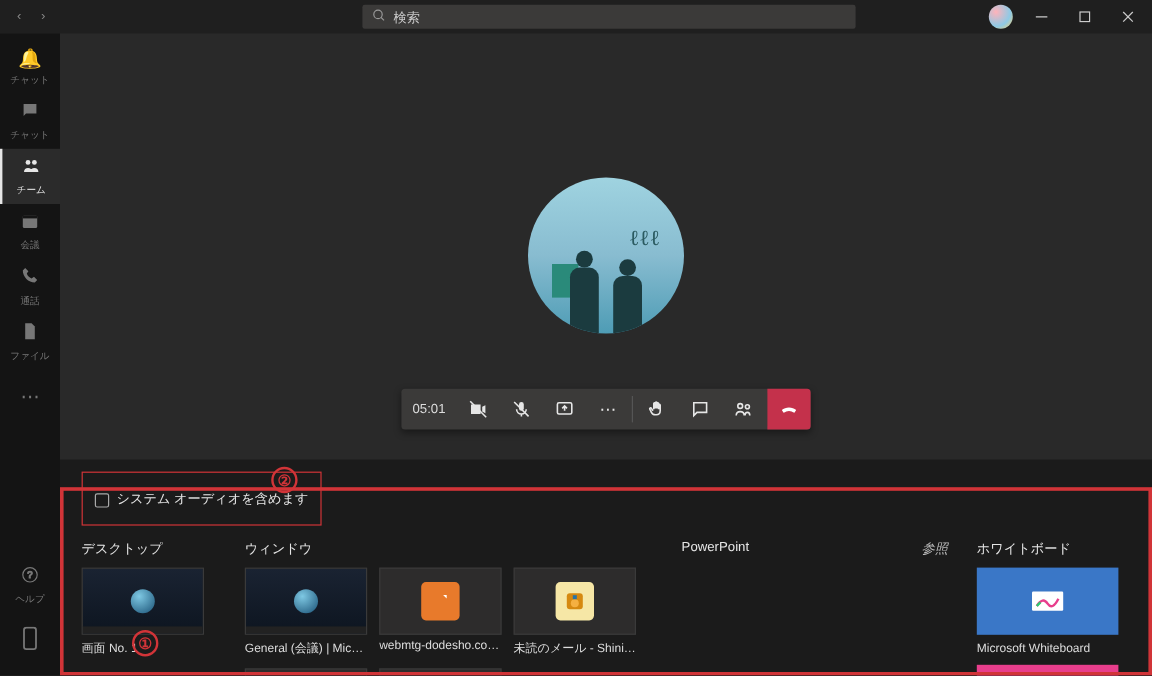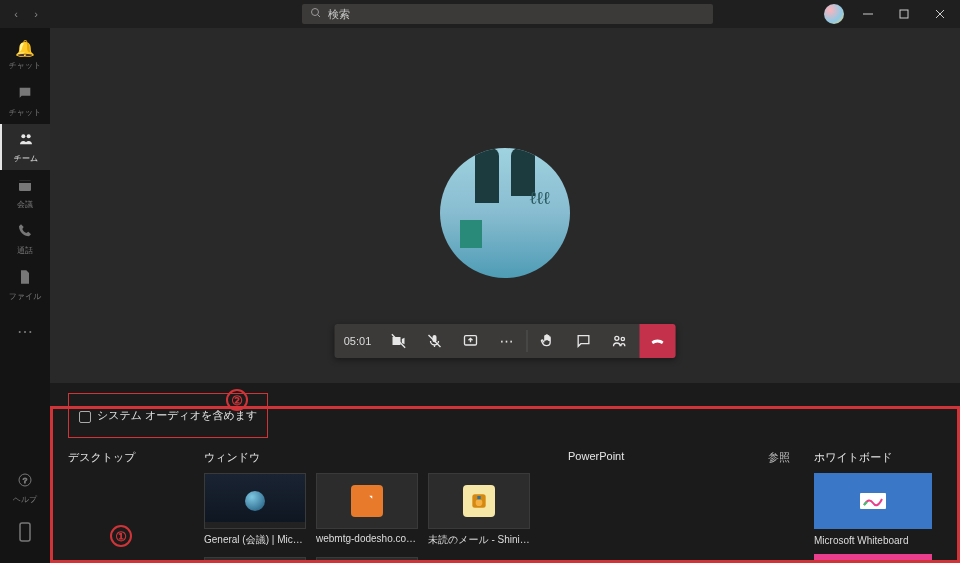--- a/index.html
+++ b/index.html
@@ -63,21 +63,21 @@
   .video-area {
     height: 370px;
     display: flex; align-items: center; justify-content: center;
     position: relative;
     background: #292929;
   }
   .avatar-big {
     width: 130px; height: 130px; border-radius: 50%;
     background: linear-gradient(180deg, #9fd3e0 0%, #88bcd0 50%, #4e9cb5 100%);
     position: relative; overflow: hidden;
-    display:flex; align-items: flex-start; justify-content: center; font-weight: bold;
+    display:flex; align-items: flex-end; justify-content: center;
   }
   .person { width: 24px; height: 55px; background: #1b3b3f; border-radius: 8px 8px 0 0; margin: 0 6px; position: relative; }
   .person::before { content:""; position:absolute; top:-14px; left:5px; width:14px; height:14px; background:#1b3b3f; border-radius:50%; }
   .scribble { position:absolute; top:40px; right:20px; color:#2a5a60; font-size:18px; font-family: cursive; }
   .box-left { position:absolute; left:20px; bottom:30px; width:22px; height:28px; background:#2a8a7a; }
 
   .call-bar {
     position: absolute; bottom: 40px; left: 50%; transform: translateX(-50%);
     height: 34px;
     background: #3b3a39;
@@ -114,21 +114,21 @@
     color: #d13438; display:flex; align-items:center; justify-content:center;
     font-size: 13px; font-weight: bold;
   }
 
   .columns {
     display: flex;
     margin-top: 12px;
     gap: 24px;
   }
   .col-header { font-size: 11px; font-weight: 400; margin-bottom: 8px; }
-  .browse { float: right; font-size: 11px; color: #bbb; }
+  .browse { float: right; font-size: 11px; color: #bbb; font-style: italic; }
 
   .sources { display: flex; gap: 10px; flex-wrap: wrap; align-content: flex-start; }
   .source {
     width: 102px;
     cursor: pointer;
   }
   .thumb {
     width: 102px; height: 56px;
     background: #2d2c2c;
     border: 1px solid #3a3a3a;
@@ -331,20 +331,28 @@
     <div class="audio-check">
       <div class="checkbox"></div>
       <span>システム オーディオを含めます</span>
     </div>
     <div class="circ-num" style="top:6px; left:176px;">②</div>
 
     <div class="columns">
 
       <div style="width:112px;">
         <div class="col-header">デスクトップ</div>
+        <div class="sources">
+          <div class="source">
+            <div class="thumb desktop">
+              <div class="globe"></div>
+            </div>
+            <div class="source-label">画面 No. 1</div>
+          </div>
+        </div>
       </div>
 
       <div style="width:340px;">
         <div class="col-header">ウィンドウ</div>
         <div class="sources">
           <div class="source">
             <div class="thumb desktop">
                 <div class="globe"></div>
               </div>
             <div class="source-label">General (会議) | Microsoft...</div>

